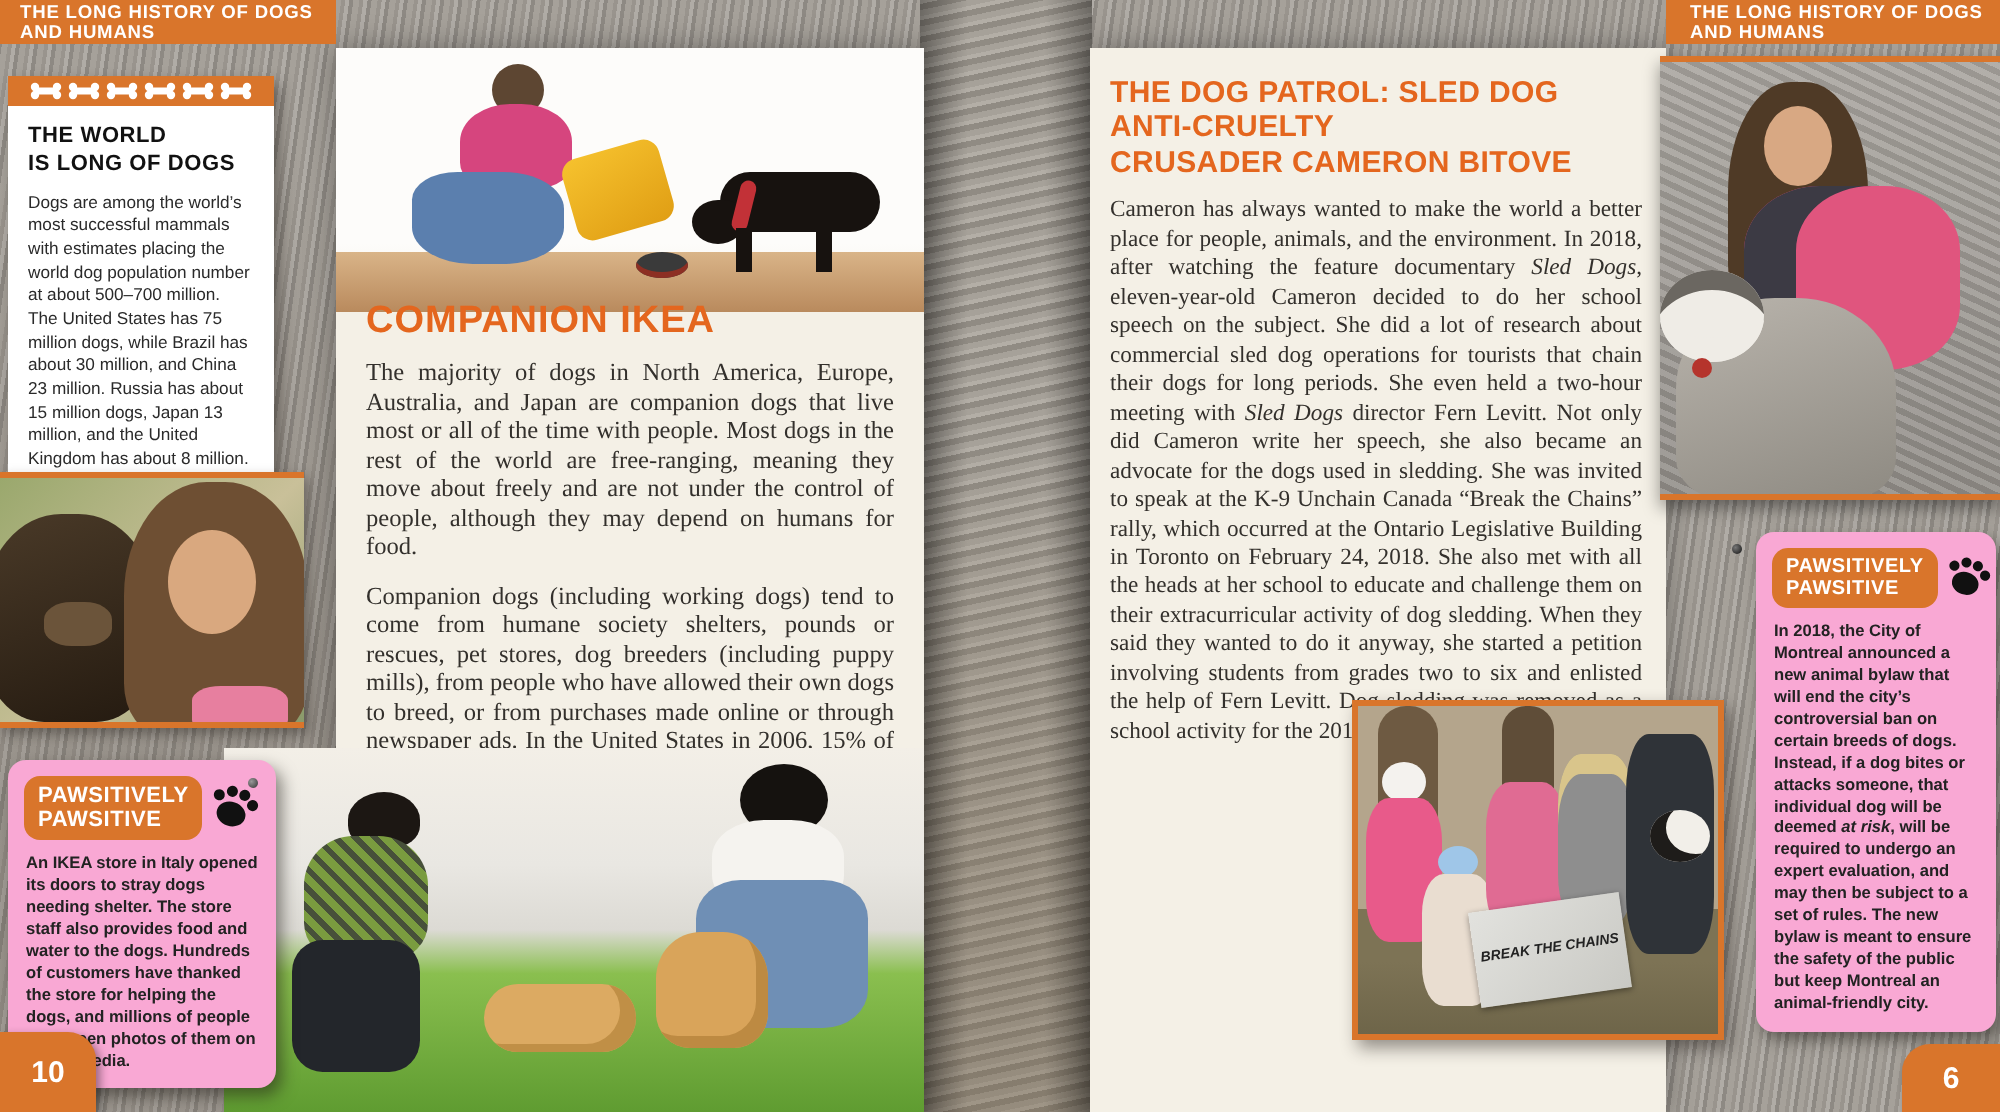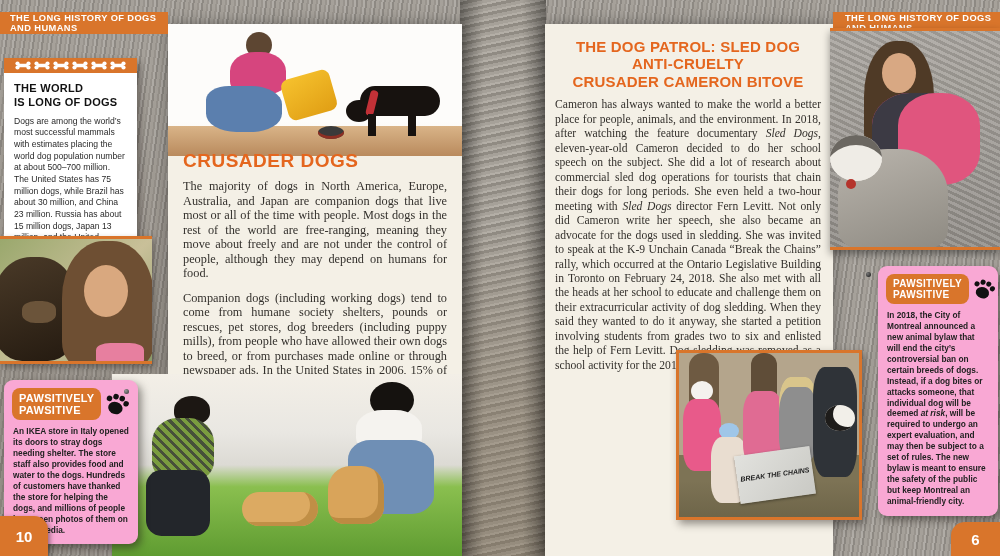--- a/index.html
+++ b/index.html
@@ -18,37 +18,37 @@
   }
   .gutter {
     position:absolute; left:460px; top:0; width:86px; height:556px;
     background:
       linear-gradient(90deg, rgba(0,0,0,.35), rgba(0,0,0,0) 28%, rgba(0,0,0,0) 72%, rgba(0,0,0,.35)),
       linear-gradient(180deg, rgba(120,105,85,0) 40%, rgba(120,100,70,.25) 75%, rgba(110,90,60,.3)),
       repeating-linear-gradient(168deg, #b3aea6 0 2px, #908b83 2px 5px, #a6a199 5px 8px);
   }
   
   .hdr {
-    position:absolute; top:12px; height:22px; background:#d9752b;
+    position:absolute; top:0; height:22px; background:#d9752b;
     color:#fff; font-size:9.3px; font-weight:700; letter-spacing:.4px;
     display:flex; align-items:center;
   }
   #hdr-left { left:0; width:168px; padding-left:10px; }
   #hdr-right { left:833px; width:167px; padding-left:12px; }
   
   .page {
     position:absolute; top:24px; height:532px; background:#f4f0e6;
     box-shadow:0 0 14px rgba(0,0,0,.35);
   }
   #page-left { left:168px; width:294px; }
   #page-right { left:545px; width:288px; }
   
   #sidebar {
     position:absolute; left:4px; top:38px; width:133px; background:#fff;
-    box-shadow:3px 4px 7px rgba(30,25,20,.45); padding-bottom:12px;margin-top:20px;
+    box-shadow:3px 4px 7px rgba(30,25,20,.45); padding-bottom:12px;
   }
   .bone-band {
     height:15px; background:#d9752b; display:flex; align-items:center;
     justify-content:center; gap:3px;
   }
   .bone-band svg { display:block; }
   #sidebar h3 {
     padding:9px 10px 4px; font-size:11px; font-weight:900; letter-spacing:.3px;
     line-height:1.25; color:#111;
   }
@@ -94,21 +94,21 @@
     box-shadow:0 1px 3px rgba(0,0,0,.4);
   }
   
   .text-col { position:absolute; left:15px; top:126px; width:264px; }
   .text-col2 { position:absolute; left:10px; top:14px; width:266px; }
   h2.section {
     font-family:"Liberation Sans", sans-serif; color:#e4661e; font-weight:800;
     letter-spacing:.5px;
   }
   .text-col h2.section { font-size:19px; margin-bottom:7px; }
-  .text-col2 h2.section { font-size:15px; line-height:1.16; letter-spacing:.2px; margin-bottom:8px;text-align:center; }
+  .text-col2 h2.section { font-size:15px; line-height:1.16; letter-spacing:.2px; margin-bottom:8px; }
   .text-col2 h2.section span { display:block; }
   .body-text {
     font-family:"Liberation Serif", serif; color:#33302c; text-align:justify;
   }
   .text-col .body-text { font-size:12.3px; line-height:1.18; margin-bottom:10px; }
   .text-col2 .body-text { font-size:11.6px; line-height:1.25; }
   .narrow-text { width:118px; margin-top:6px; }
   .ital { font-style:italic;text-align:center; }
   
   .paws-box {
@@ -155,21 +155,21 @@
     <div class="blob" style="left:62px;top:28px;width:56px;height:42px;border-radius:45% 45% 30% 30%;background:#d6457e;"></div>
     <div class="blob" style="left:38px;top:62px;width:76px;height:46px;border-radius:30% 40% 40% 40%;background:#5b7fae;"></div>
     <div class="blob" style="left:116px;top:50px;width:50px;height:42px;border-radius:8px;background:linear-gradient(160deg,#f6c22e,#e09e14);transform:rotate(-16deg);"></div>
     <div class="blob" style="left:150px;top:102px;width:26px;height:13px;border-radius:50%;background:#3a3a3a;box-shadow:inset 0 -3px 0 #8d2f23;"></div>
     <div class="blob" style="left:192px;top:62px;width:80px;height:30px;border-radius:16px;background:#17120f;"></div>
     <div class="blob" style="left:178px;top:76px;width:26px;height:22px;border-radius:50% 40% 50% 50%;background:#17120f;"></div>
     <div class="blob" style="left:200px;top:66px;width:8px;height:26px;border-radius:4px;background:#c23137;transform:rotate(14deg);"></div>
     <div class="blob" style="left:200px;top:90px;width:60px;height:22px;background:linear-gradient(90deg,#17120f 0 8px,transparent 8px 40px,#17120f 40px 48px,transparent 48px);"></div>
   </div>
   <div class="text-col">
-    <h2 class="section">CRUSADER DOGS</h2>
+    <h2 class="section">COMPANION IKEA</h2>
     <p class="body-text">The majority of dogs in North America, Europe, Australia, and Japan are companion dogs that live most or all of the time with people. Most dogs in the rest of the world are free-ranging, meaning they move about freely and are not under the control of people, although they may depend on humans for food.</p>
     <p class="body-text">Companion dogs (including working dogs) tend to come from humane society shelters, pounds or rescues, pet stores, dog breeders (including puppy mills), from people who have allowed their own dogs to breed, or from purchases made online or through newspaper ads. In the United States in 2006, 15% of people acquired dogs from pet stores, 29% from breeders, and the rest from other sources.</p>
   </div>
 </div>
 
 <div class="photo" id="photo-puppies">
   <div class="blob" style="left:62px;top:22px;width:36px;height:28px;border-radius:50% 50% 40% 40%;background:#1c1713;"></div>
   <div class="blob" style="left:40px;top:44px;width:62px;height:62px;border-radius:40% 40% 30% 30%;background:repeating-linear-gradient(45deg,#7a9c3f 0 4px,#47503a 4px 7px);"></div>
   <div class="blob" style="left:34px;top:96px;width:64px;height:66px;border-radius:24%;background:#23262b;"></div>
   <div class="blob" style="left:258px;top:8px;width:44px;height:36px;border-radius:50%;background:#15120f;"></div>

